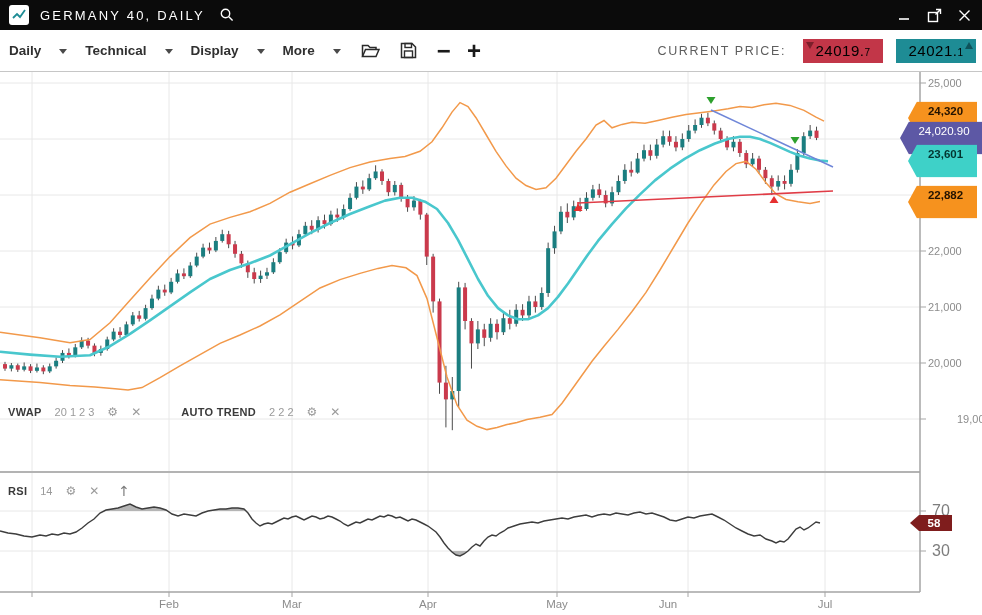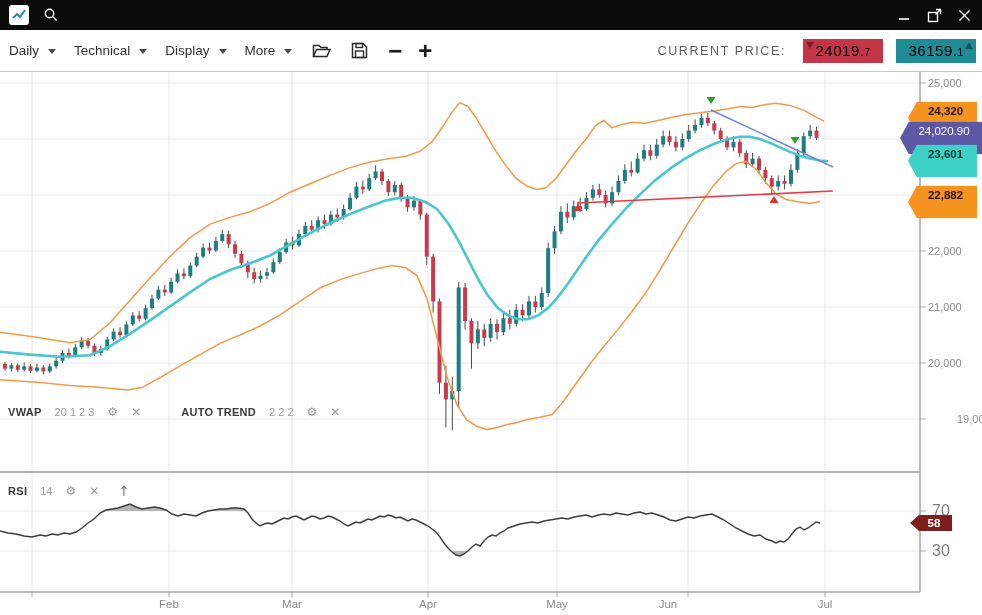--- a/index.html
+++ b/index.html
@@ -10,22 +10,22 @@
             display:flex;align-items:center;z-index:30}
   .logo{width:20px;height:20px;background:#fff;border-radius:3px;margin-left:9px;
         display:flex;align-items:center;justify-content:center}
   .tb-title{color:#fff;font-size:13px;letter-spacing:2.2px;margin-left:11px;font-weight:400}
   .tb-search{margin-left:14px;display:flex;align-items:center}
   .tb-right{margin-left:auto;display:flex;align-items:center;gap:14px;margin-right:10px}
   .win-btn{color:#fff;display:flex;align-items:center;justify-content:center;width:16px;height:16px;cursor:default}
   
   .toolbar{position:absolute;top:30px;left:0;width:982px;height:41px;background:#fff;
            border-bottom:1px solid #c6c6c6;display:flex;align-items:center;z-index:30}
-  .menu{display:flex;align-items:center;gap:9px;margin-left:18px;font-size:13.5px;
-        font-weight:normal;color:#303030;cursor:pointer}
+  .menu{display:flex;align-items:center;gap:18px;margin-left:18px;font-size:13.5px;
+        font-weight:bold;color:#303030;cursor:pointer}
   .menu:first-child{margin-left:9px}
   .caret{width:0;height:0;border-left:4.5px solid transparent;border-right:4.5px solid transparent;
          border-top:5px solid #4a4a4a;margin-top:2px}
   .tool-icon{margin-left:20px;display:flex;align-items:center;cursor:pointer}
   .zoom-glyph{font-size:24px;font-weight:bold;color:#1a1a1a;line-height:20px}
   .cp-label{margin-left:auto;font-size:12.5px;letter-spacing:1.6px;color:#5e5e5e}
   .price-badge{position:relative;height:24px;margin-left:13px;display:flex;align-items:center;
                justify-content:center;color:#000000;font-size:15px;letter-spacing:.5px;width:80px}
   .price-badge .frac{font-size:10px;margin-top:4px}
   .badge-sell{background:#c23648;margin-left:17px}
@@ -55,20 +55,21 @@
 </style>
 </head>
 <body>
 
 <div class="titlebar">
   <div class="logo">
     <svg width="16" height="16" viewBox="0 0 16 16">
         <path d="M2 11 L6 7 L9 10 L14 3" fill="none" stroke="#1e8c95" stroke-width="1.8"></path>
       </svg>
   </div>
+  <span class="tb-title">GERMANY 40, DAILY</span>
   <span class="tb-search">
     <svg width="16" height="16" viewBox="0 0 16 16">
         <circle cx="6.5" cy="6.5" r="4.2" fill="none" stroke="#fff" stroke-width="1.4"></circle>
         <line x1="9.8" y1="9.8" x2="13.6" y2="13.6" stroke="#fff" stroke-width="1.4"></line>
       </svg>
   </span>
   <div class="tb-right">
     <span class="win-btn">
       <svg width="12" height="12" viewBox="0 0 12 12">
           <line x1="1" y1="10" x2="11" y2="10" stroke="#fff" stroke-width="1.6"></line>
@@ -120,21 +121,21 @@
   </span>
   <span class="tool-icon zoom-glyph">−</span>
   <span class="tool-icon zoom-glyph" style="margin-left:16px">+</span>
   <span class="cp-label">CURRENT PRICE:</span>
   <div class="price-badge badge-sell">
     <span class="tri tri-down"></span>
     <span>24019.</span>
       <span class="frac">7</span>
   </div>
   <div class="price-badge badge-buy">
-    <span>36159.</span>
+    <span>24021.</span>
       <span class="frac">1</span>
     <span class="tri tri-up"></span>
   </div>
 </div>
 
 <svg id="chart-svg" width="982" height="615">
     <g>
       <line x1="32" y1="72" x2="32" y2="592" stroke="#e8e8e8" stroke-width="1"></line>
       <line x1="169" y1="72" x2="169" y2="592" stroke="#e8e8e8" stroke-width="1"></line>
       <line x1="292" y1="72" x2="292" y2="592" stroke="#e8e8e8" stroke-width="1"></line>

